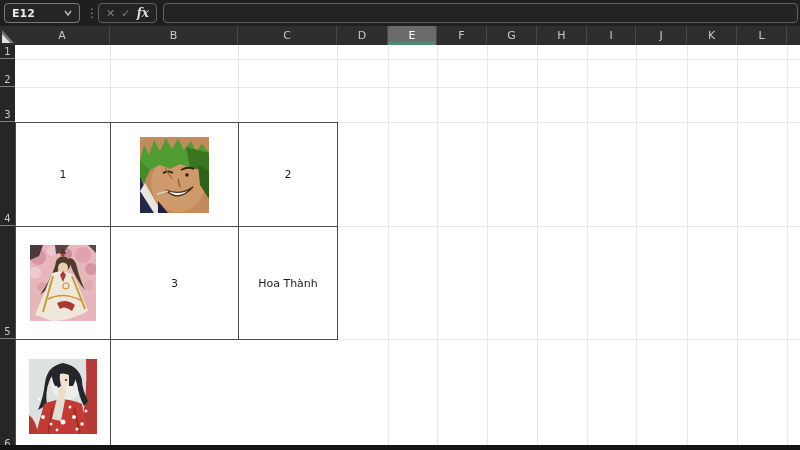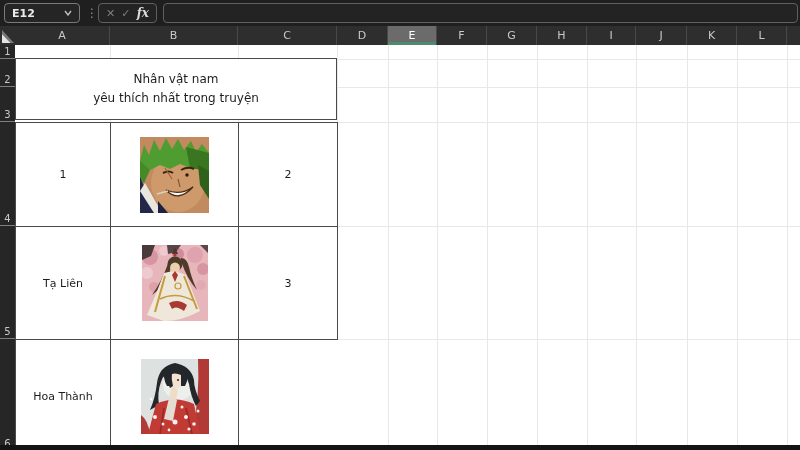--- a/index.html
+++ b/index.html
@@ -146,22 +146,20 @@
     <div class="vline" style="left:672px"></div>
     <div class="vline" style="left:722px"></div>
     <div class="vline" style="left:772px"></div>
 
     <div class="hline" style="top:14px"></div>
     <div class="hline" style="top:42px"></div>
     <div class="hline" style="top:77px"></div>
     <div class="hline" style="top:181px"></div>
     <div class="hline" style="top:294px"></div>
 
-    <div class="titlebox">Nhân vật nam
-yêu thích nhất trong truyện</div>
 
     <div class="datatable">
 
       <div class="cell">1</div>
       <div class="cell">
         <svg width="69" height="76" viewBox="0 0 69 76">
           <rect width="69" height="76" fill="#c18a5f"></rect>
           <ellipse cx="38" cy="46" rx="27" ry="29" fill="#cf9a6b"></ellipse>
           <path d="M0,24 L4,8 L9,18 L14,3 L20,14 L26,1 L32,12 L38,2 L44,13 L51,4 L56,15 L62,7 L69,16 L69,30 L60,26 L50,31 L40,27 L30,32 L20,28 L10,33 L0,29 Z" fill="#4f9c30"></path>
           <path d="M46,10 L69,16 L69,34 L50,31 Z" fill="#39761f"></path>
@@ -174,21 +172,20 @@
           <circle cx="47" cy="38" r="1.7" fill="#2a1a0e"></circle>
           <path d="M23,36 q6,-3 10,0" stroke="#3a2313" stroke-width="2" fill="none"></path>
           <path d="M25,31 l7,11" stroke="#9a6340" stroke-width="1.2"></path>
           <path d="M38,42 l2,8" stroke="#8a5530" stroke-width="1.2"></path>
           <path d="M26,53 Q38,66 53,50 Q40,59 26,53 Z" fill="#fbfbf8" stroke="#4a2a15" stroke-width="1.3"></path>
           <line x1="17" y1="57" x2="28" y2="54" stroke="#d9d2c2" stroke-width="1.3"></line>
         </svg>
       </div>
 
       <div class="cell">2</div>
-      <div class="cell">Tạ Liên</div>
       <div class="cell">
         <svg width="66" height="76" viewBox="0 0 66 76">
           <rect width="66" height="76" fill="#e7b6ba"></rect>
           <circle cx="8" cy="12" r="8" fill="#d795a4"></circle>
           <circle cx="22" cy="6" r="5" fill="#eec9cf"></circle>
           <circle cx="36" cy="9" r="6" fill="#d08a9a"></circle>
           <circle cx="53" cy="10" r="8" fill="#dfa2ae"></circle>
           <circle cx="61" cy="24" r="6" fill="#d795a4"></circle>
           <circle cx="5" cy="28" r="6" fill="#eec9cf"></circle>
           <circle cx="59" cy="40" r="5" fill="#e3aab4"></circle>

